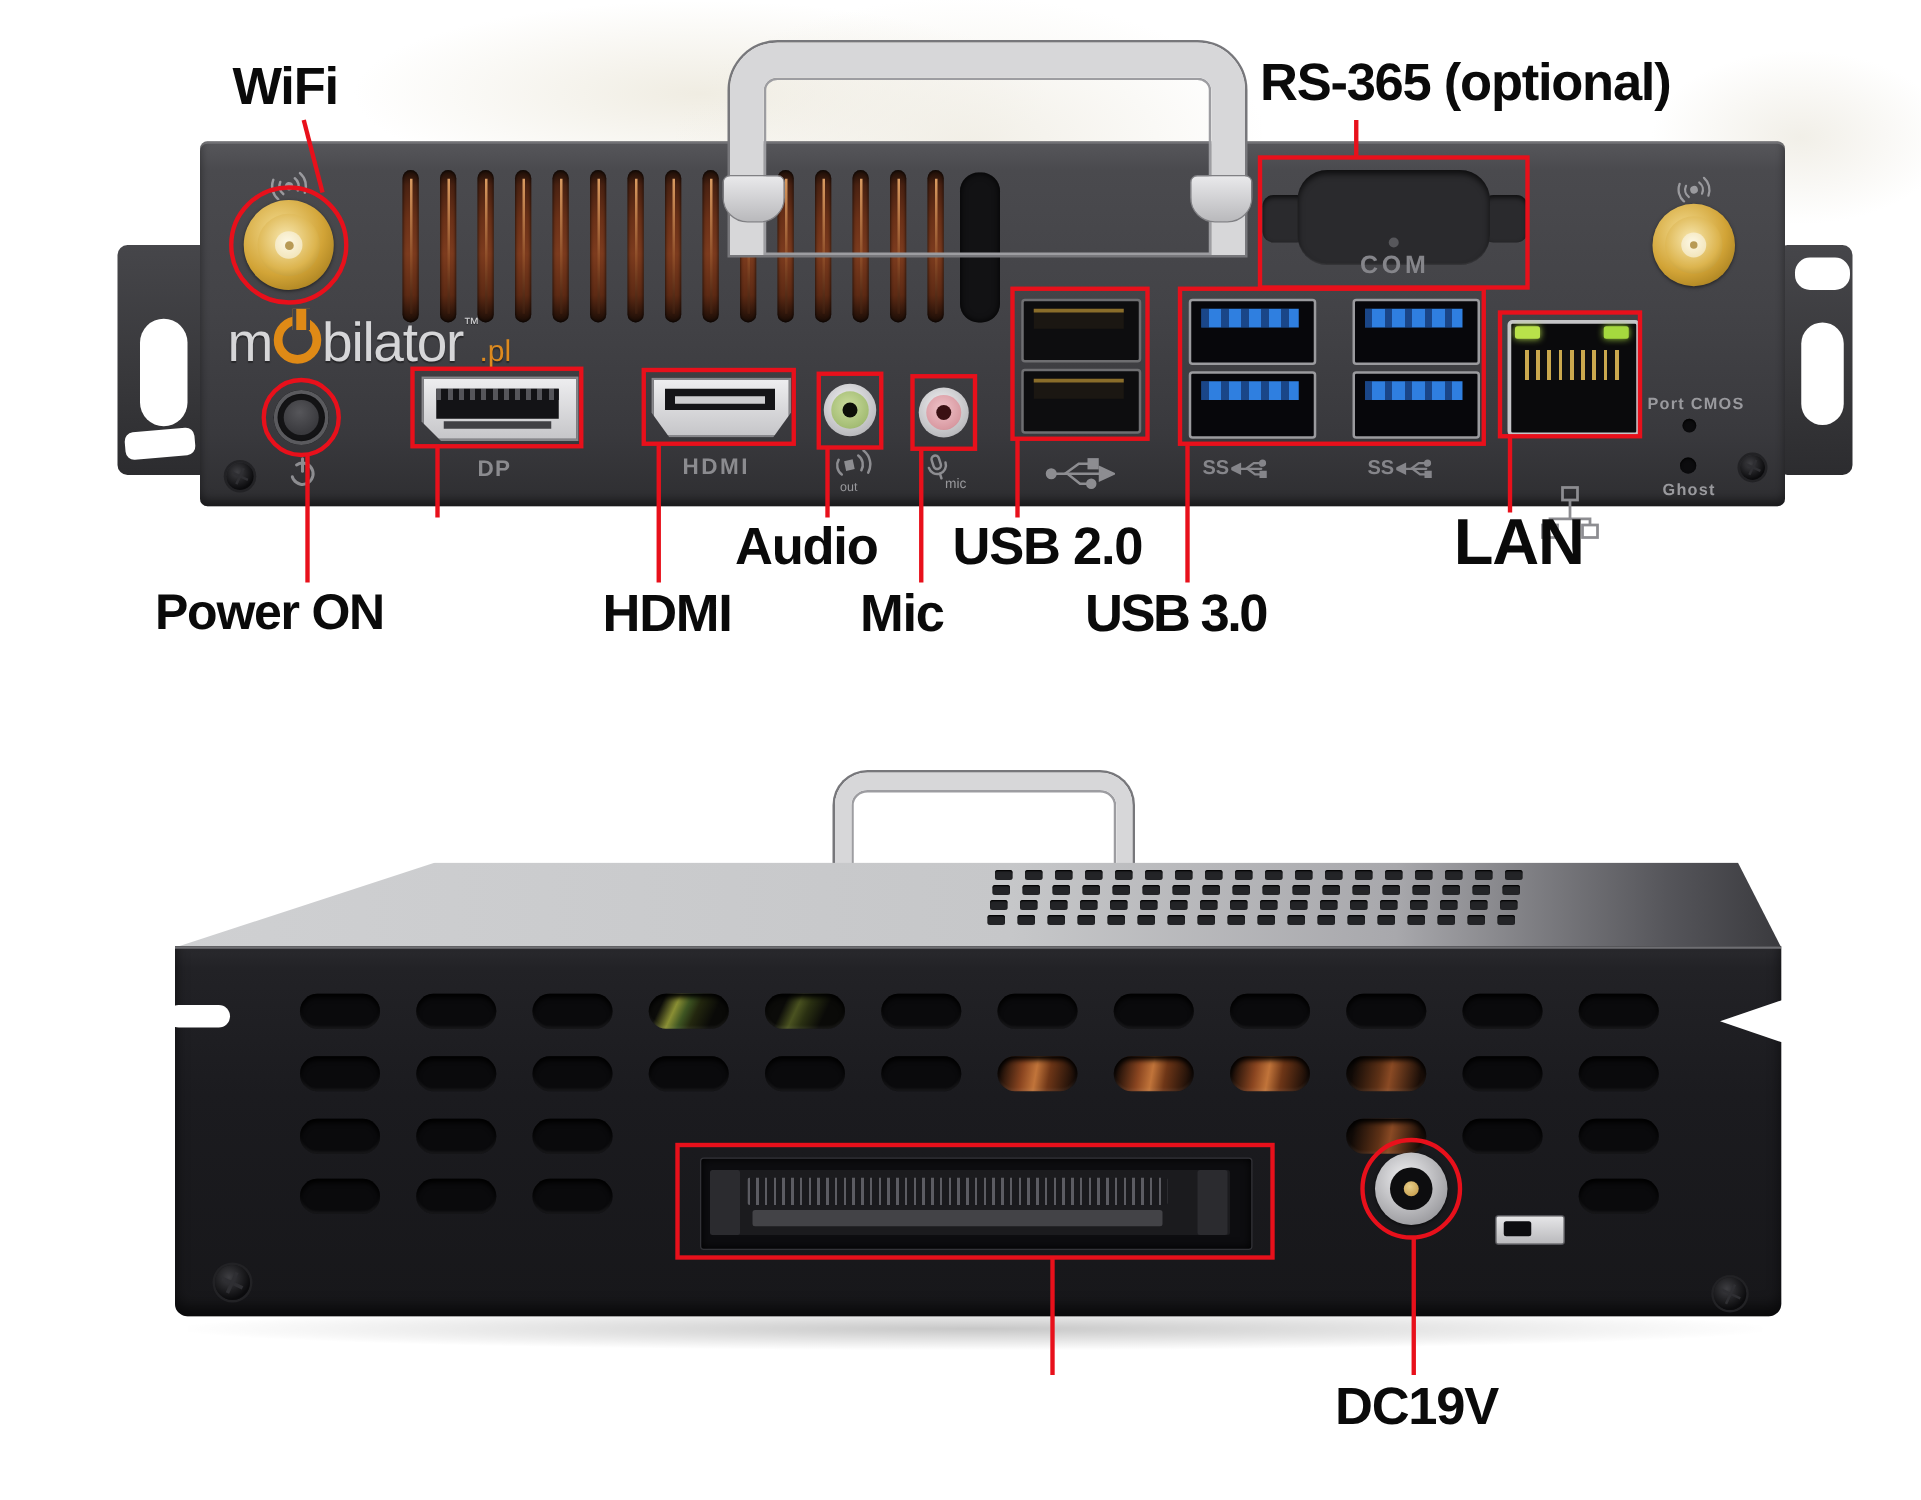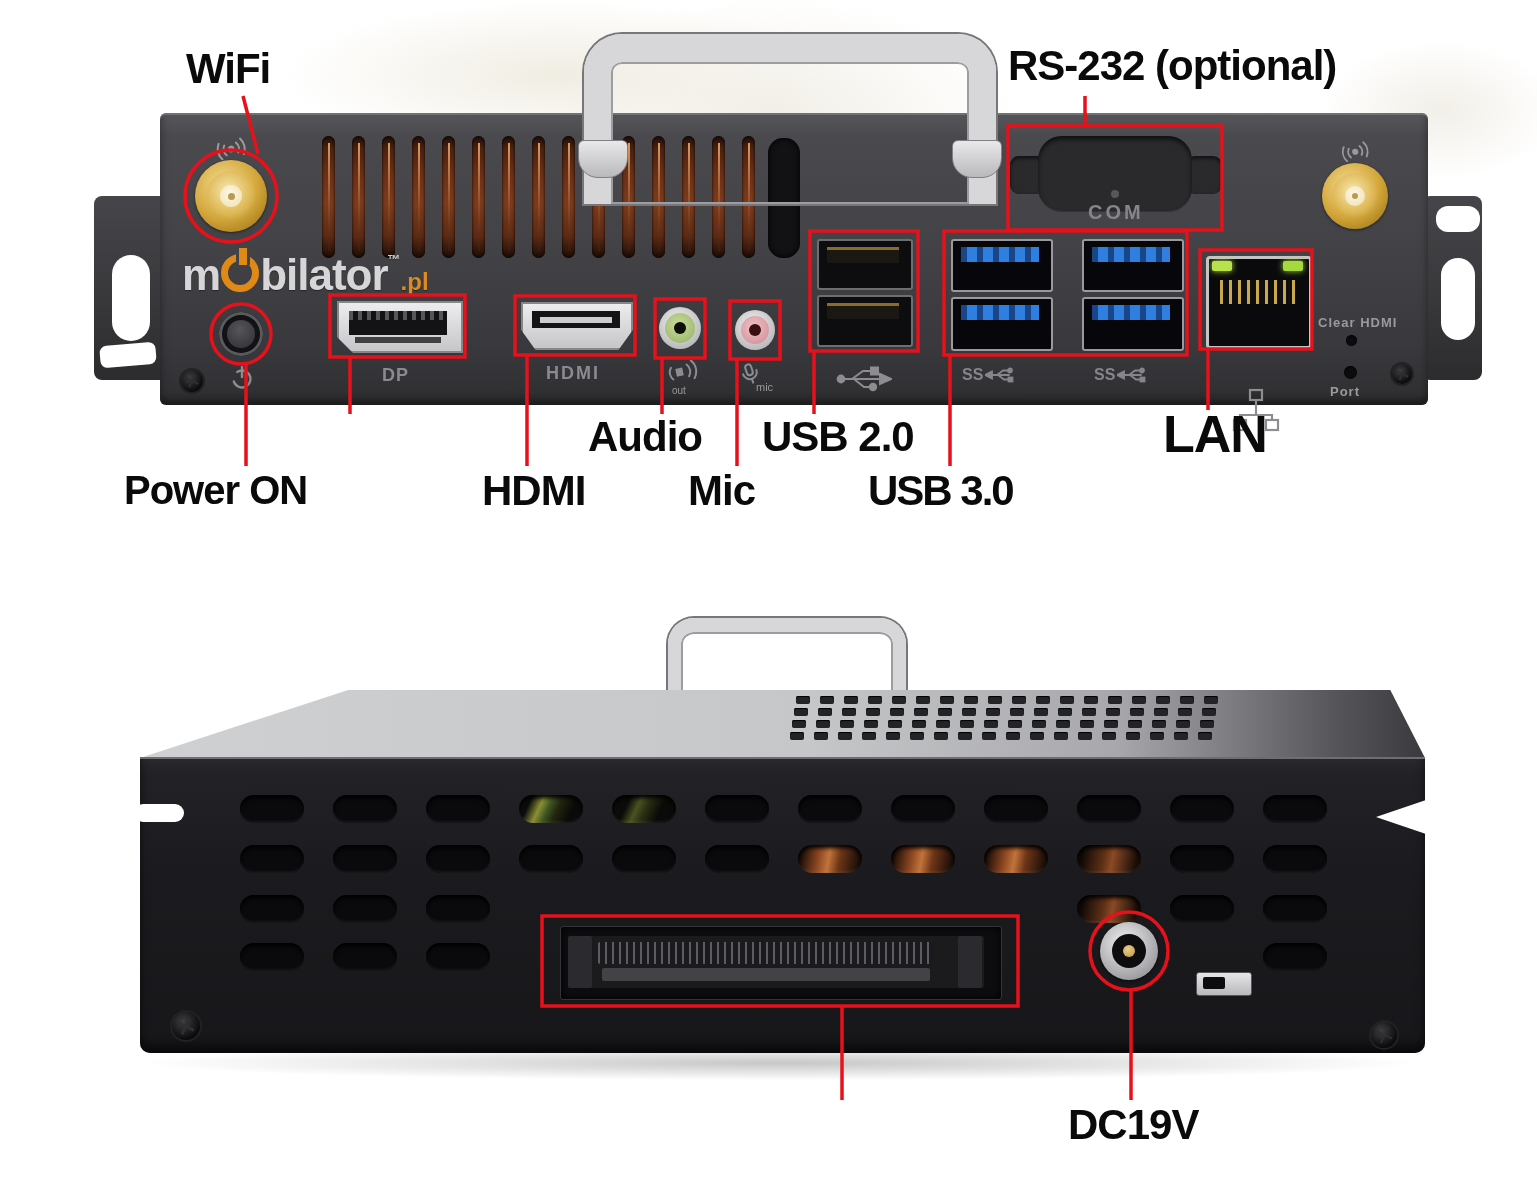--- a/index.html
+++ b/index.html
@@ -19,21 +19,21 @@
     box-shadow:inset 0 0 3px #000;}
   .tvent::after{content:"";position:absolute;left:45%;top:6%;width:2px;height:88%;
     background:linear-gradient(180deg,#d99a60,#8a4a26 60%,#3a1c0e);}
   #wide-slot{position:absolute;left:768px;top:138px;width:32px;height:120px;border-radius:15px;background:#121214;
     box-shadow:inset 0 0 6px #000;}
   .handle{position:absolute;border-style:solid;border-color:#d7d7d9;border-bottom:none;
     box-shadow:0 0 0 2px #77777b, inset 0 0 0 2px #9d9da1;background:transparent;}
   .hfoot{position:absolute;background:linear-gradient(180deg,#e9e9eb,#b9b9bc);border:1px solid #808084;
     border-radius:6px 6px 20px 20px;}
   .sma{position:absolute;border-radius:50%;}
-  .logo{position:absolute;left:182px;top:250px;font-weight:700;font-size:44px;letter-spacing:-1px;color:#d6d6d8;
+  .logo{position:absolute;left:182px;top:250px;font-weight:400;font-size:44px;letter-spacing:-1px;color:#d6d6d8;
     text-shadow:0 1px 1px rgba(0,0,0,.4);white-space:nowrap;}
   .logo .tld{font-size:24px;color:#dd8a1f;letter-spacing:0;}
   .logo .tm{font-size:13px;color:#cfcfd1;vertical-align:26px;letter-spacing:0;}
   .power-o{display:inline-block;position:relative;width:24px;height:24px;border:7px solid #df8a16;border-radius:50%;
     vertical-align:-2px;margin:0 1px;}
   .power-o::after{content:"";position:absolute;left:8px;top:-13px;width:8px;height:17px;background:#df8a16;
     border-left:3px solid #434347;border-right:3px solid #434347;}
   .chtxt{position:absolute;color:#8b8b8f;font-weight:700;line-height:1;white-space:nowrap;}
   .port-shell{position:absolute;}
   .screw{position:absolute;border-radius:50%;background:radial-gradient(circle at 40% 35%,#3e3e42,#0b0b0d 70%);
@@ -253,24 +253,24 @@
         <path d="M26 12v10 M10 32v-5h32v5 M26 22v5"></path>
       </g>
     </svg>
 
   <div class="port-shell" style="left:1010px;top:156px;width:36px;height:38px;background:#2a2a2d;border-radius:9px;box-shadow:inset 0 2px 4px rgba(0,0,0,.7);"></div>
   <div class="port-shell" style="left:1186px;top:156px;width:36px;height:38px;background:#2a2a2d;border-radius:9px;box-shadow:inset 0 2px 4px rgba(0,0,0,.7);"></div>
   <div class="port-shell" style="left:1038px;top:136px;width:154px;height:76px;background:#2a2a2d;border-radius:24px;box-shadow:inset 0 3px 5px rgba(0,0,0,.7), inset 0 -1px 1px rgba(255,255,255,.08);"></div>
   <div class="sma" style="left:1111px;top:190px;width:8px;height:8px;background:#57575b;"></div>
   <div class="chtxt" style="left:1088px;top:202px;font-size:20px;letter-spacing:3px;color:#85858a;">COM</div>
 
-  <div class="chtxt z4" style="left:1318px;top:316px;font-size:13px;letter-spacing:1px;color:#9a9a9e;">Clear HDMI</div>
+  <div class="chtxt z4" style="left:1318px;top:316px;font-size:13px;letter-spacing:1px;color:#9a9a9e;">Port CMOS</div>
   <div class="pinhole z4" style="left:1346px;top:335px;width:11px;height:11px;"></div>
   <div class="pinhole z4" style="left:1344px;top:366px;width:13px;height:13px;"></div>
-  <div class="chtxt z4" style="left:1330px;top:385px;font-size:13px;letter-spacing:1px;color:#9a9a9e;">Port</div>
+  <div class="chtxt z4" style="left:1330px;top:385px;font-size:13px;letter-spacing:1px;color:#9a9a9e;">Ghost</div>
   <div class="screw z4" style="left:1392px;top:364px;width:20px;height:20px;"></div>
   <div class="screw z4" style="left:181px;top:370px;width:22px;height:22px;"></div>
 
   <div id="bot-shadow"></div>
   <div class="handle" style="left:668px;top:618px;width:212px;height:76px;border-width:14px 13px 0 13px;border-radius:26px 26px 0 0;"></div>
   <div id="bot-topface"></div>
   <div id="bot-perf">
       <div class="perf" style="left: 796px; top: 696px; width: 14px; height: 8px;"></div>
       <div class="perf" style="left: 820px; top: 696px; width: 14px; height: 8px;"></div>
       <div class="perf" style="left: 844px; top: 696px; width: 14px; height: 8px;"></div>
@@ -392,21 +392,21 @@
   <div id="ops-bar"></div>
 
   <div class="sma" style="left:1100px;top:922px;width:58px;height:58px;background:radial-gradient(circle at 42% 36%,#f0f0f2,#9a9a9e 78%);box-shadow:0 1px 3px rgba(0,0,0,.6);"></div>
   <div class="sma" style="left:1112px;top:934px;width:34px;height:34px;background:#0d0d0f;"></div>
   <div class="sma" style="left:1123px;top:945px;width:12px;height:12px;background:radial-gradient(circle at 40% 35%,#e8cf8a,#bf9340);"></div>
   <div class="switch"></div>
   <div class="screw" style="left:172px;top:1012px;width:28px;height:28px;"></div>
   <div class="screw" style="left:1371px;top:1022px;width:26px;height:26px;"></div>
 
   <div class="lbl z11" style="left:186px;top:48px;font-size:42px;">WiFi</div>
-  <div class="lbl z11" style="left:1008px;top:45px;font-size:42px;">RS-232 (optional)</div>
+  <div class="lbl z11" style="left:1008px;top:45px;font-size:42px;">RS-365 (optional)</div>
   <div class="lbl z11" style="left:124px;top:470px;font-size:40px;">Power ON</div>
   <div class="lbl z11" style="left:482px;top:470px;font-size:42px;">HDMI</div>
   <div class="lbl z11" style="left:588px;top:416px;font-size:42px;text-align:right;">Audio</div>
   <div class="lbl z11" style="left:688px;top:470px;font-size:42px;">Mic</div>
   <div class="lbl z11" style="left:762px;top:416px;font-size:42px;text-align:right;">USB 2.0</div>
   <div class="lbl z11" style="left:868px;top:470px;font-size:42px;letter-spacing:-2px;">USB 3.0</div>
   <div class="lbl z11" style="left:1163px;top:408px;font-size:52px;">LAN</div>
   <div class="lbl z11" style="left:1068px;top:1104px;font-size:42px;">DC19V</div>
 
   <svg id="ann" width="1537" height="1200" viewBox="0 0 1537 1200">

